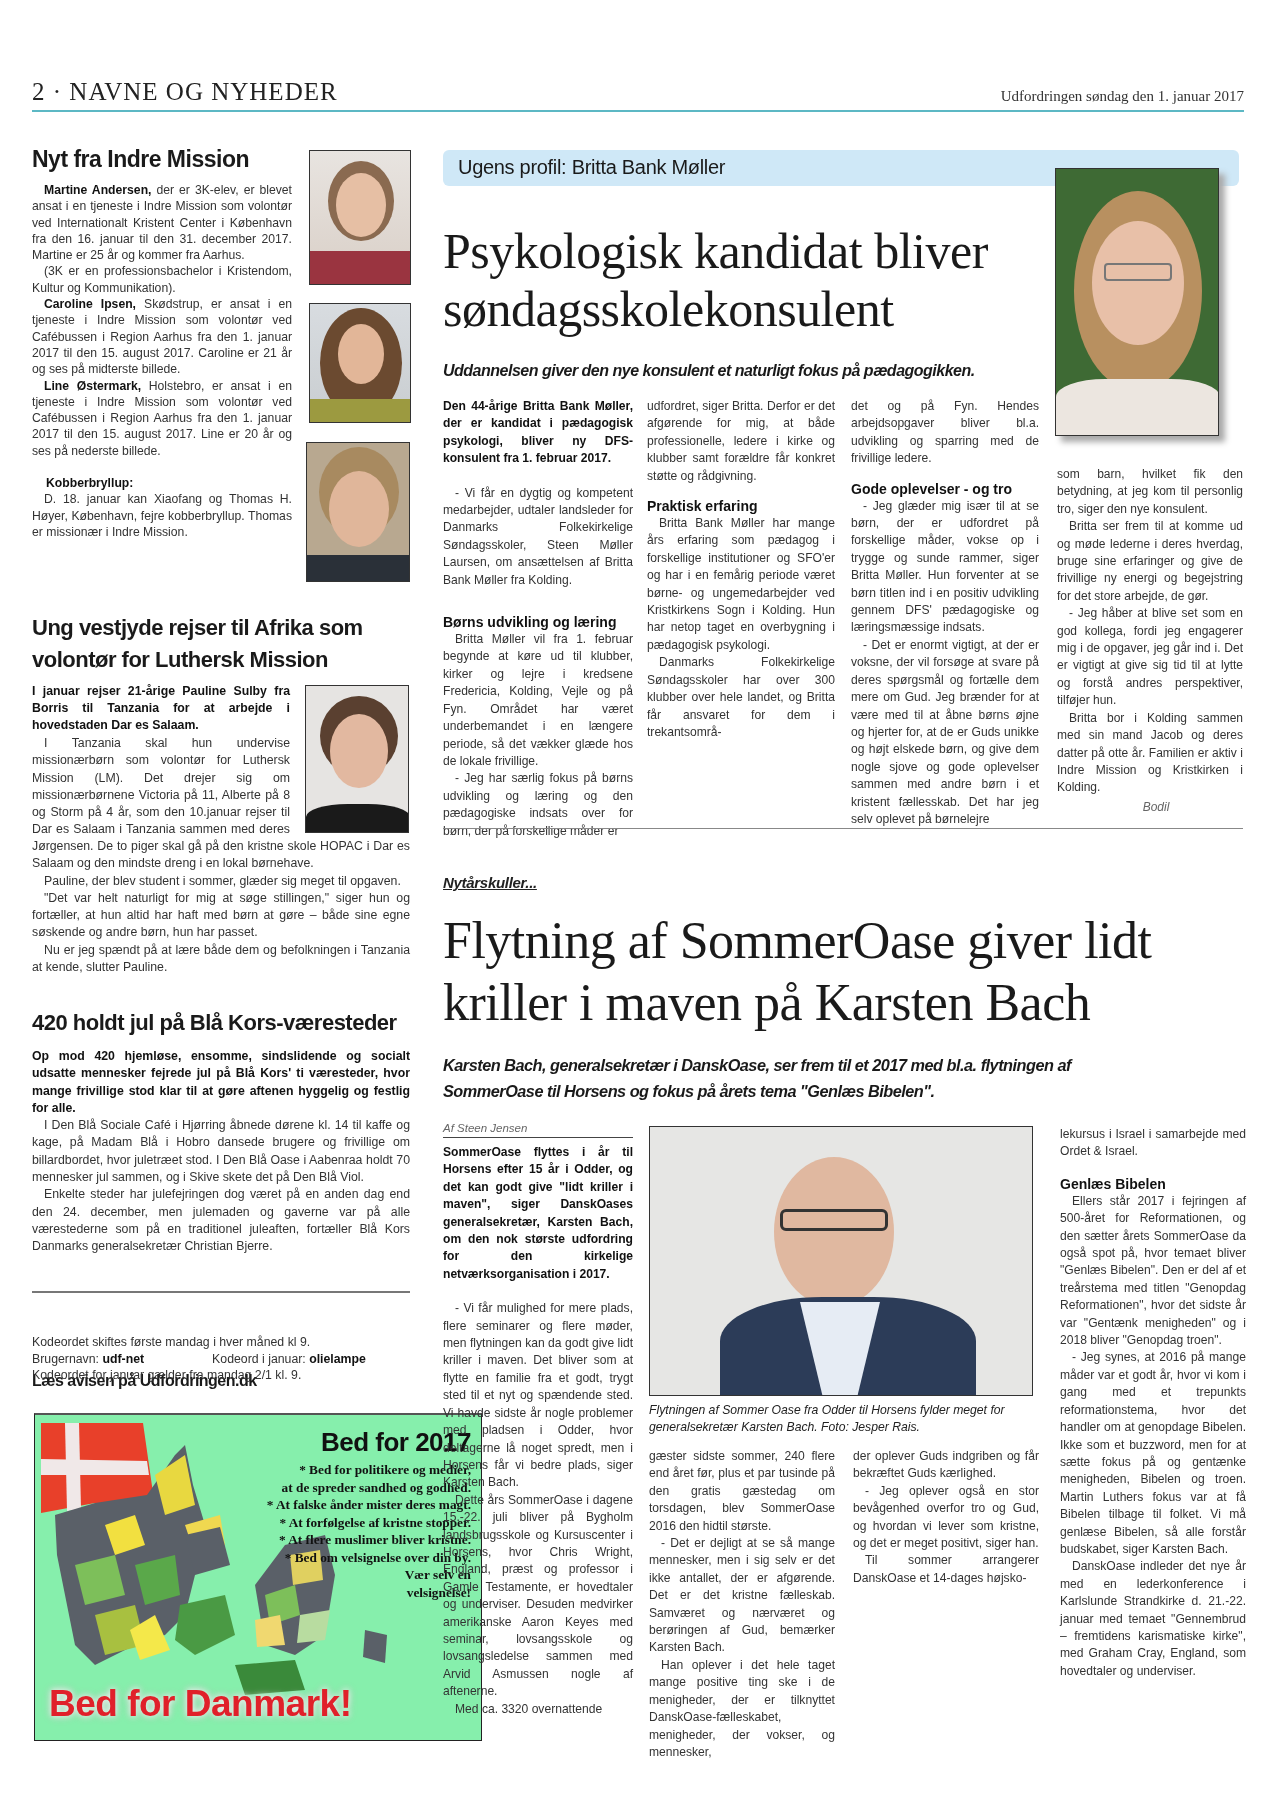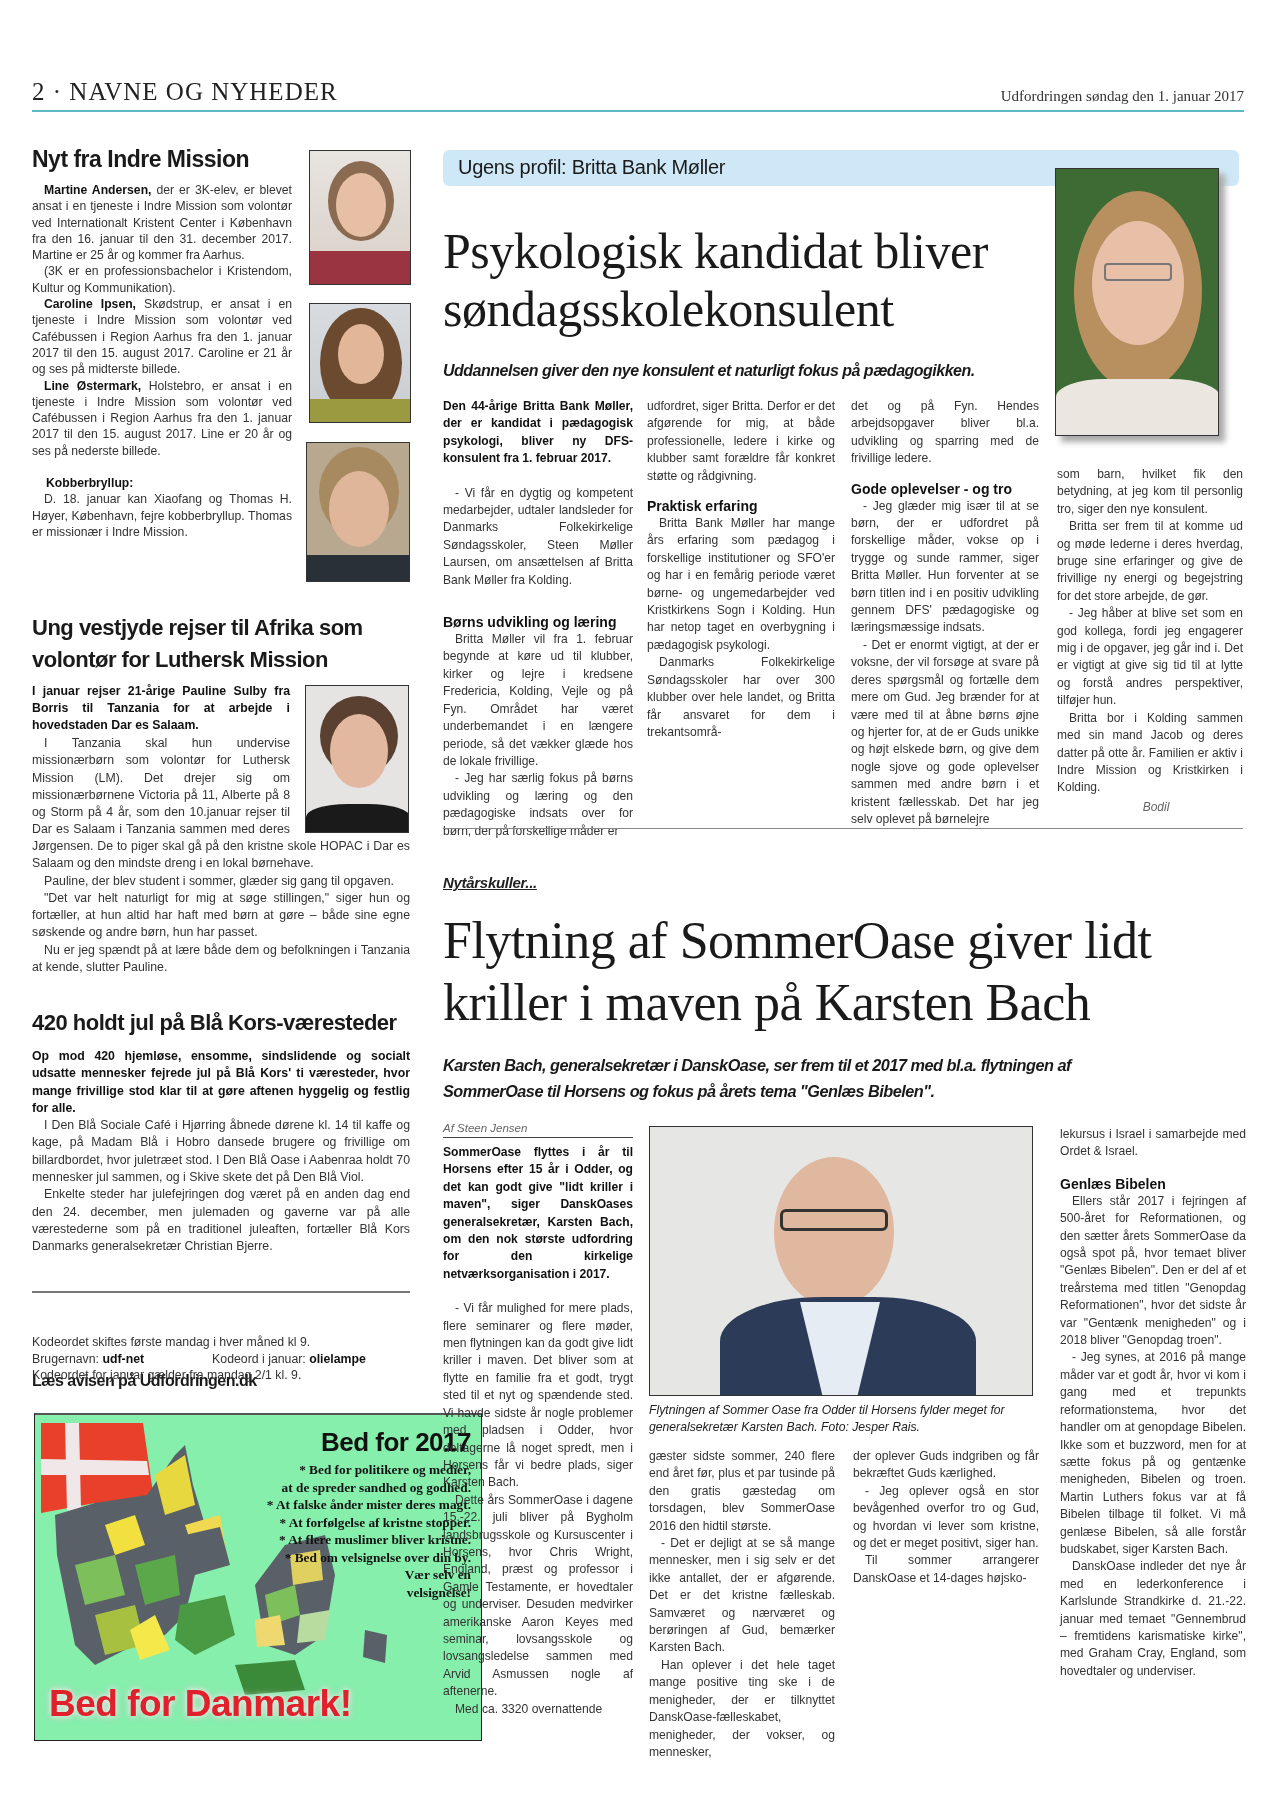--- a/index.html
+++ b/index.html
@@ -65,21 +65,21 @@
   <div class="face" style="left:24px;top:28px;width:58px;height:74px;background:#e2b8a0"></div>
   <div class="abs" style="left:0;top:118px;width:104px;height:32px;background:#1a1a1a;border-radius:40% 40% 0 0"></div>
 </div>
 <div class="abs body-txt" style="left:32px;top:735px;width:380px;font-size:12.3px;line-height:17.3px">
   <div style="width:258px">
   </div>
   <p style="width:258px;height:103px;overflow:hidden">I Tanzania skal hun undervise missionærbørn som volontør for Luthersk Mission (LM). Det drejer sig om missionærbørnene Victoria på 11, Alberte på 8 og Storm på 4 år, som den 10.januar rejser til Dar es Salaam i Tanzania sammen med deres forældre Per og Gry Jørgensen. De to piger skal gå på den kristne skole HOPAC i Dar es Salaam og den mindste dreng i en lokal børnehave.</p>
 </div>
 <div class="abs body-txt" style="left:32px;top:838px;width:378px;font-size:12.3px;line-height:17.3px">
   <p class="noind">Jørgensen. De to piger skal gå på den kristne skole HOPAC i Dar es Salaam og den mindste dreng i en lokal børnehave.</p>
-  <p>Pauline, der blev student i sommer, glæder sig gang til opgaven.</p>
+  <p>Pauline, der blev student i sommer, glæder sig meget til opgaven.</p>
   <p>"Det var helt naturligt for mig at søge stillingen," siger hun og fortæller, at hun altid har haft med børn at gøre – både sine egne søskende og andre børn, hun har passet.</p>
   <p>Nu er jeg spændt på at lære både dem og befolkningen i Tanzania at kende, slutter Pauline.</p>
 </div>
 
 <div class="abs h-bold" style="left:32px;top:1010px;font-size:22px">420 holdt jul på Blå Kors-væresteder</div>
 <div class="abs body-txt" style="left:32px;top:1048px;width:378px;font-size:12.3px;line-height:17.3px">
   <p class="noind lead">Op mod 420 hjemløse, ensomme, sindslidende og socialt udsatte mennesker fejrede jul på Blå Kors' ti væresteder, hvor mange frivillige stod klar til at gøre aftenen hyggelig og festlig for alle.</p>
   <p>I Den Blå Sociale Café i Hjørring åbnede dørene kl. 14 til kaffe og kage, på Madam Blå i Hobro dansede brugere og frivillige om billardbordet, hvor juletræet stod. I Den Blå Oase i Aabenraa holdt 70 mennesker jul sammen, og i Skive skete det på Den Blå Viol.</p>
   <p>Enkelte steder har julefejringen dog været på en anden dag end den 24. december, men julemaden og gaverne var på alle værestederne som på en traditionel juleaften, fortæller Blå Kors Danmarks generalsekretær Christian Bjerre.</p>
 </div>

